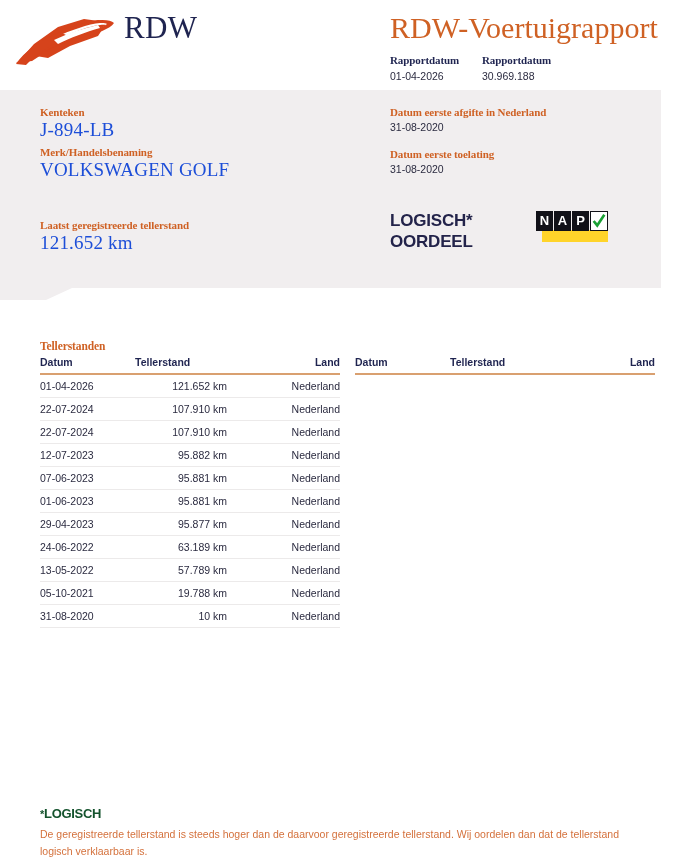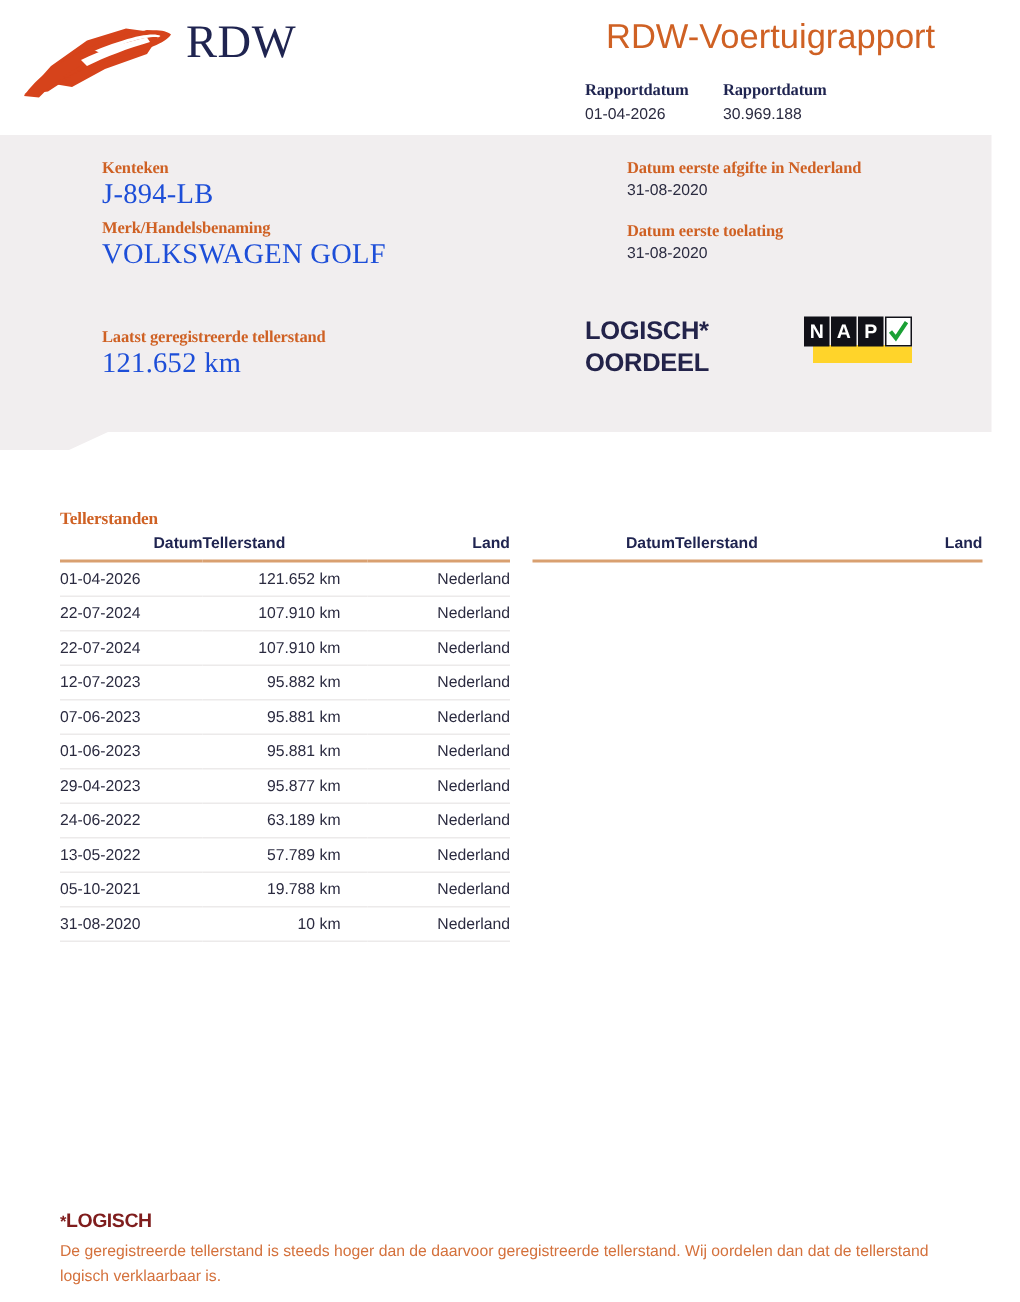--- a/index.html
+++ b/index.html
@@ -42,24 +42,24 @@
     top: 2px;
     font-family: "Liberation Serif", serif;
     font-size: 31px;
     color: #1f2450;
     letter-spacing: 0.4px;
     white-space: nowrap;
   }
 
   .report-title {
     position: absolute;
-    left: 404px;
+    left: 390px;
     top: 11px;
-    font-family: Liberation Sans, sans-serif;
-    font-size: 23px;
+    font-family: Liberation Serif, serif;
+    font-size: 30px;
     color: #cf6124;
     white-space: nowrap;
   }
   .report-meta {
     position: absolute;
     left: 390px;
     top: 54px;
     display: flex;
   }
   .meta-col { margin-right: 20px; }
@@ -108,21 +108,21 @@
     top: 16px;
     width: 330px;
   }
   .panel-right {
     position: absolute;
     left: 390px;
     top: 16px;
     width: 260px;
   }
 
-  .field { margin-bottom: 5px; margin-left: 28px; }
+  .field { margin-bottom: 5px; }
   .field-label {
     font-family: "Liberation Serif", serif;
     font-weight: bold;
     font-size: 11px;
     color: #cf6124;
     letter-spacing: -0.1px;
   }
   .field-value-lg {
     font-family: "Liberation Serif", serif;
     font-size: 19px;
@@ -223,21 +223,21 @@
     width: 100%;
     border-collapse: collapse;
     table-layout: fixed;
   }
   table.meter th {
     font-size: 10.5px;
     font-weight: bold;
     color: #1f2450;
     padding: 0 0 5px 0;
     border-bottom: 2px solid #d9a070;
-    text-align: right;
+    text-align: left;
   }
   table.meter th.c-date { width: 95px; }
   table.meter th.c-mtr  { width: 110px; text-align: left; }
   table.meter th.c-land { text-align: right; }
 
   table.meter td {
     font-size: 10.5px;
     color: #2b2b40;
     padding: 5px 0 5px 0;
     border-bottom: 1px solid #eceaea;
@@ -250,21 +250,21 @@
   
   .footer {
     position: absolute;
     left: 40px;
     top: 806px;
     width: 600px;
   }
   .footer-title {
     font-size: 13px;
     font-weight: bold;
-    color: #7f1d1d;
+    color: #14532d;
     letter-spacing: -0.3px;
     margin-bottom: 5px;
   }
   .footer-title .star { font-size: 11px; }
   .footer-text {
     font-size: 10.5px;
     color: #d4713c;
     line-height: 17px;
     max-width: 580px;
   }

